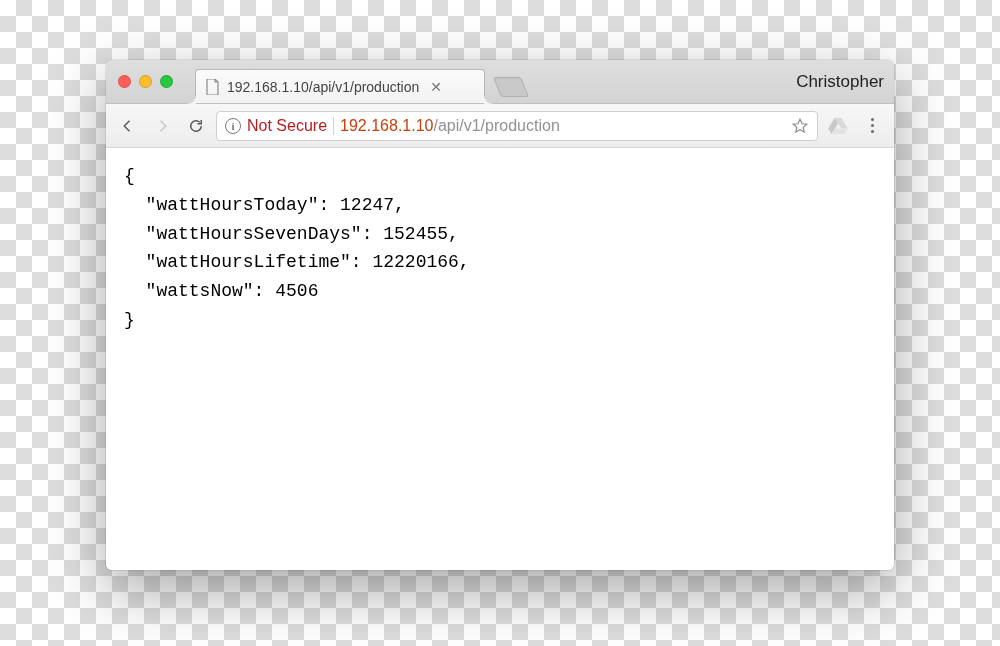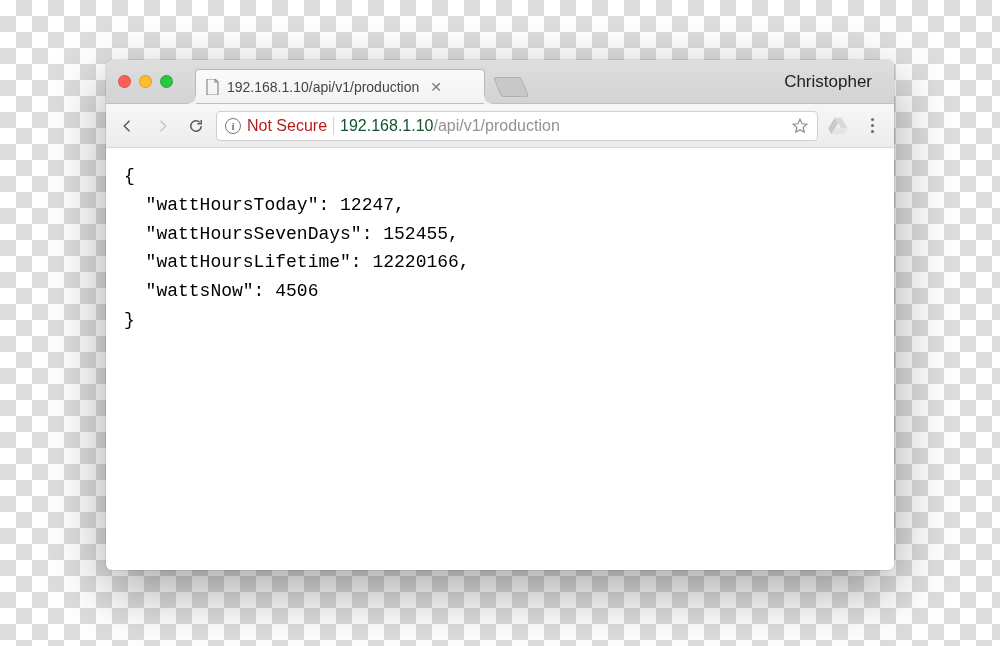--- a/index.html
+++ b/index.html
@@ -85,21 +85,21 @@
       align-self: flex-end;
       margin-bottom: 6px;
       width: 28px; height: 20px;
       background: #c8c8c8;
       transform: skewX(22deg);
       border-radius: 3px;
       border: 1px solid #b0b0b0;
     }
     .profile-name {
       margin-left: auto;
-      margin-right: 22px;
+      margin-right: 10px;
       font-size: 17px;
       color: #222;
     }
     .toolbar {
       height: 44px;
       background: linear-gradient(#f7f7f7, #ececec);
       border-bottom: 1px solid #d7d7d7;
       display: flex;
       align-items: center;
       padding: 0 8px;
@@ -129,21 +129,21 @@
     .info-icon {
       width: 16px; height: 16px; border-radius: 50%;
       border: 1.4px solid #777; color: #777; font-size: 11px; font-weight: 700;
       display: flex; align-items: center; justify-content: center;
       font-family: Georgia, serif;
       flex-shrink: 0;
     }
     .not-secure { color: #b91c1c; white-space: nowrap; }
     .divider { width: 1px; height: 18px; background: #d2d2d2; }
     .url-text { color: #929292; white-space: nowrap; overflow: hidden; }
-    .url-text .host { color: #14532d; }
+    .url-text .host { color: #c2410c; }
     .star-icon { margin-left: auto; color: #8a8a8a; flex-shrink: 0; }
     .star-icon svg { width: 18px; height: 18px; display: block; }
     .ext-icon {
       width: 28px; height: 28px;
       display:flex; align-items:center; justify-content:center;
     }
     .drive-svg { width: 20px; height: 18px; }
     .menu-icon { width: 24px; display:flex; flex-direction:column; gap:3px; align-items:center; justify-content:center; }
     .menu-dot { width: 3px; height: 3px; background: #6a6a6a; border-radius: 50%; }
     .content {

